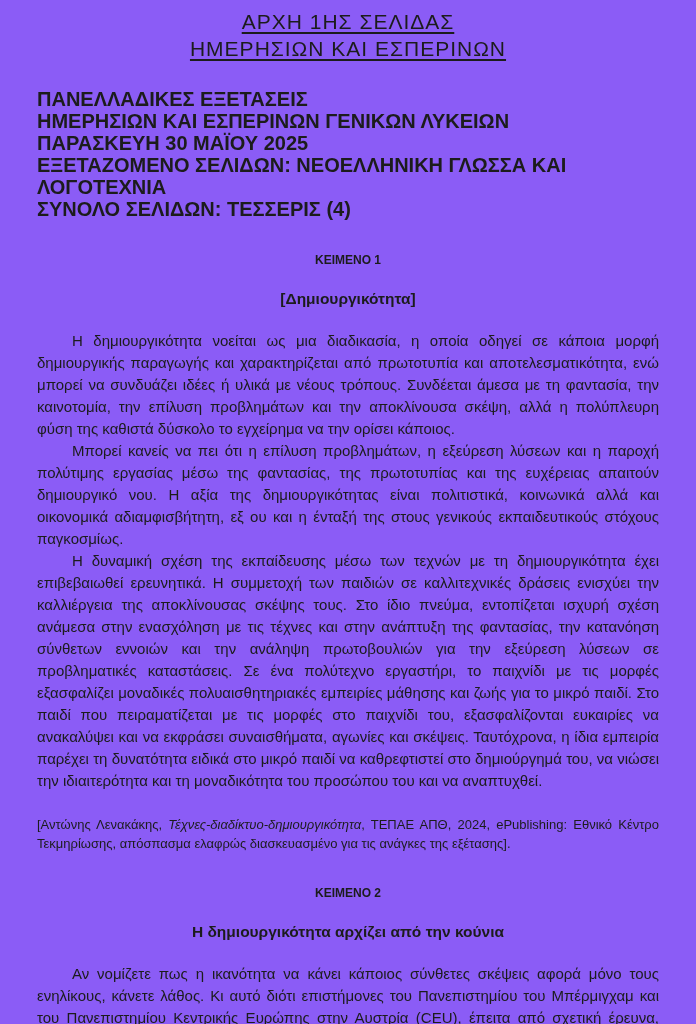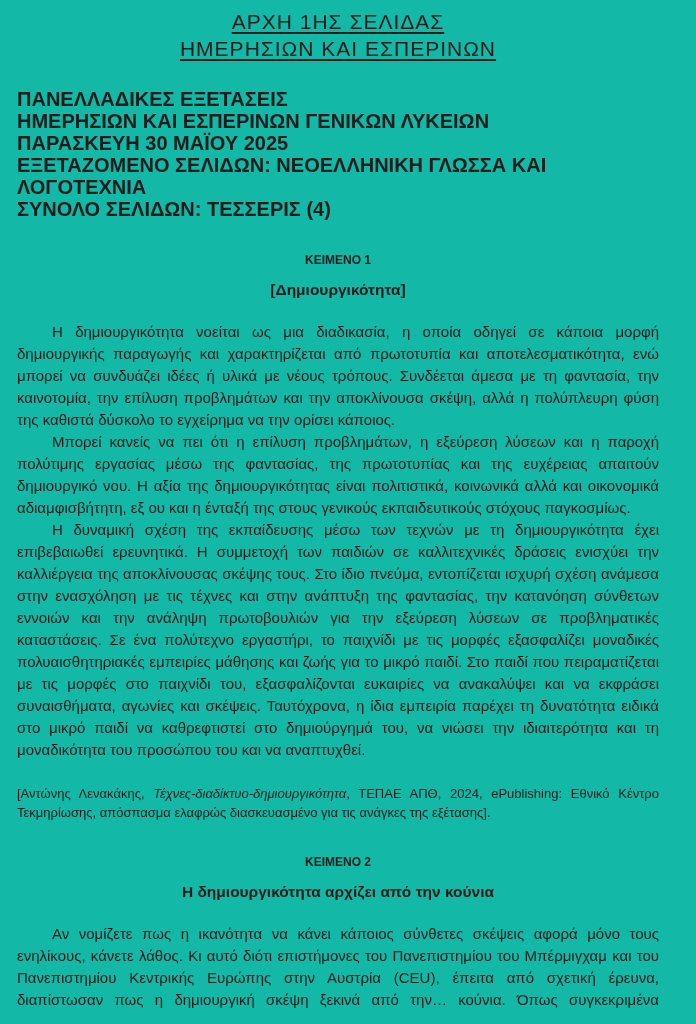--- a/index.html
+++ b/index.html
@@ -1,23 +1,23 @@
 <!DOCTYPE html>
 <html><head>
 <meta charset="utf-8">
 <style>
   html, body { margin: 0; padding: 0; background: #ffffff; }
   .page {
     width: 696px;
     height: 1024px;
     box-sizing: border-box;
-    background: #14b8a6;
+    background: #8b5cf6;
     color: #1c1c1c;
     font-family: "Liberation Sans", sans-serif;
-    padding: 8px 37px 0 17px;
+    padding: 8px 37px 0 37px;
     overflow: hidden;
   }
   .doc-header {
     text-align: center;
     font-size: 21px;
     line-height: 27px;
     letter-spacing: 1px;
     font-family: "Liberation Sans", sans-serif;
   }
   .underlined {
@@ -36,21 +36,21 @@
     font-weight: bold;
     font-size: 12px;
     line-height: 22px;
     margin-top: 29px;
   }
   .section-subtitle {
     text-align: center;
     font-weight: bold;
     font-size: 15.5px;
     line-height: 22px;
-    margin-top: 8px;
+    margin-top: 17px;
   }
   p.body-par {
     text-align: justify;
     text-indent: 35px;
     font-size: 15px;
     line-height: 22px;
     margin: 0;
   }
   p.body-par.first { margin-top: 20px; }
   p.body-par.continues { text-align-last: justify; }

